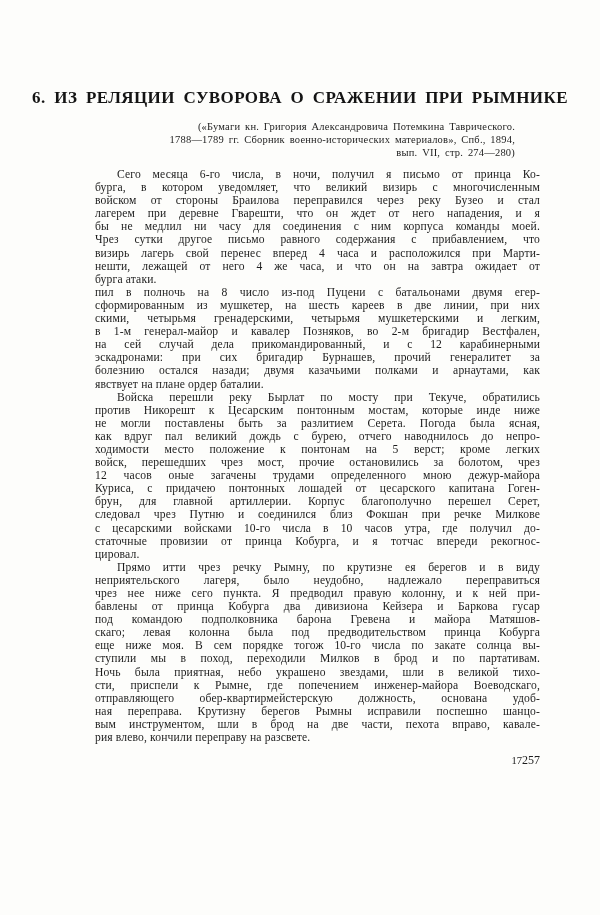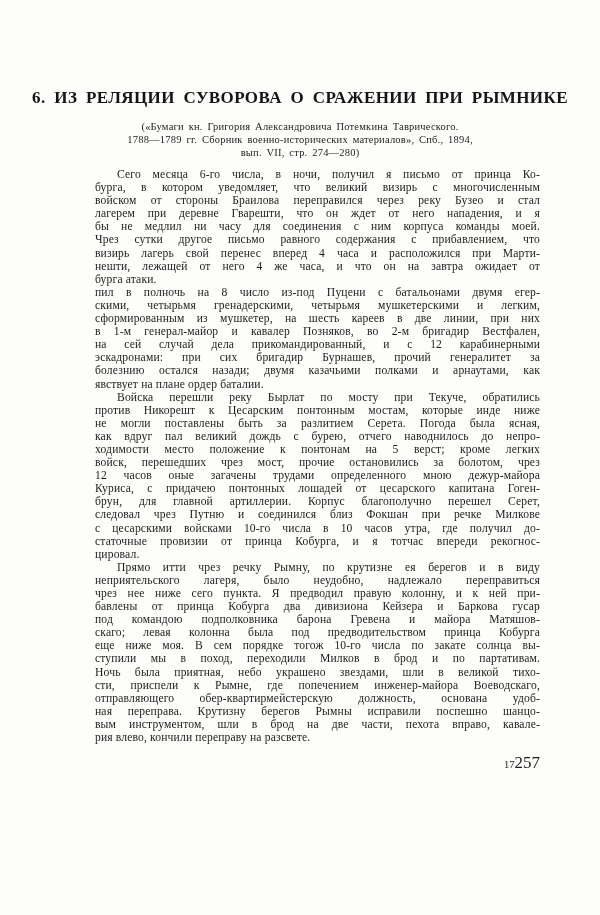--- a/index.html
+++ b/index.html
@@ -24,21 +24,21 @@
     font-weight: bold;
     font-size: 17px;
     line-height: 16px;
     letter-spacing: 0.4px;
     word-spacing: 4px;
     color: #141414;
   }
   .citation {
     margin: 14px auto 0;
     width: 430px;
-    text-align: center;
+    text-align: right;
     font-size: 10.5px;
     line-height: 13px;
     letter-spacing: 0.2px;
     word-spacing: 2px;
     color: #1e1e1e;
   }
   .body {
     margin: 9px 60px 0 62px;
     font-size: 11.6px;
     line-height: 13.1px;
@@ -60,21 +60,21 @@
     display: flex;
     justify-content: flex-end;
     align-items: baseline;
     font-size: 11px;
   }
   .sig {
     padding-left: 8px;
     font-size: 10.5px;
   }
   .pageno {
-    font-size: 17px;
+    font-size: 12px;
   }
 </style>
 </head>
 <body>
 
 <div class="page">
   <div class="title">6. ИЗ РЕЛЯЦИИ СУВОРОВА О СРАЖЕНИИ ПРИ РЫМНИКЕ</div>
 
   <div class="citation" id="citation">
       <div>(«Бумаги кн. Григория Александровича Потемкина Таврического.</div>
@@ -89,22 +89,22 @@
         <div class="tline">войском от стороны Браилова переправился через реку Бузео и стал</div>
         <div class="tline">лагерем при деревне Гварешти, что он ждет от него нападения, и я</div>
         <div class="tline">бы не медлил ни часу для соединения с ним корпуса команды моей.</div>
         <div class="tline">Чрез сутки другое письмо равного содержания с прибавлением, что</div>
         <div class="tline">визирь лагерь свой перенес вперед 4 часа и расположился при Марти-</div>
         <div class="tline">нешти, лежащей от него 4 же часа, и что он на завтра ожидает от</div>
         <div class="tline last">бурга атаки.</div>
       </div>
       <div class="paragraph">
         <div class="tline">пил в полночь на 8 число из-под Пуцени с батальонами двумя егер-</div>
+        <div class="tline">сформированным из мушкетер, на шесть кареев в две линии, при них</div>
         <div class="tline">скими, четырьмя гренадерскими, четырьмя мушкетерскими и легким,</div>
-        <div class="tline">сформированным из мушкетер, на шесть кареев в две линии, при них</div>
         <div class="tline">в 1-м генерал-майор и кавалер Позняков, во 2-м бригадир Вестфален,</div>
         <div class="tline">на сей случай дела прикомандированный, и с 12 карабинерными</div>
         <div class="tline">эскадронами: при сих бригадир Бурнашев, прочий генералитет за</div>
         <div class="tline">болезнию остался назади; двумя казачьими полками и арнаутами, как</div>
         <div class="tline last">явствует на плане ордер баталии.</div>
       </div>
       <div class="paragraph">
         <div class="tline first">Войска перешли реку Бырлат по мосту при Текуче, обратились</div>
         <div class="tline">против Никорешт к Цесарским понтонным мостам, которые инде ниже</div>
         <div class="tline">не могли поставлены быть за разлитием Серета. Погода была ясная,</div>

